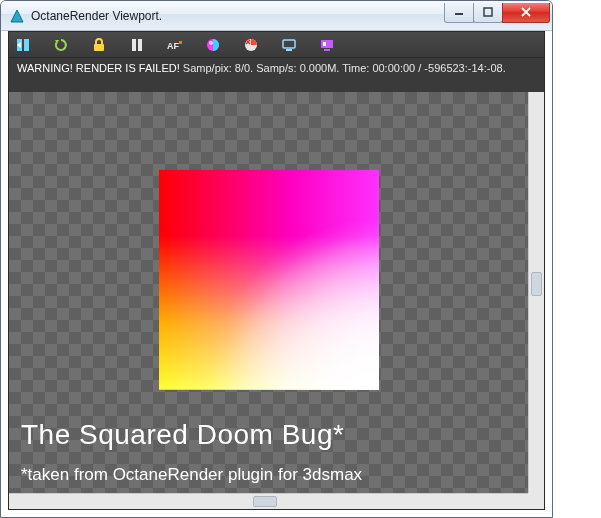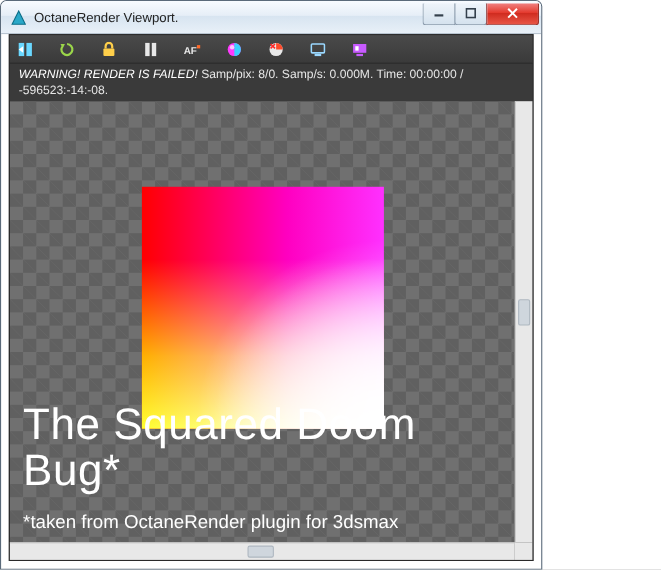--- a/index.html
+++ b/index.html
@@ -1,35 +1,35 @@
 <!DOCTYPE html>
 <html><head>
 <meta charset="utf-8">
 <style>
 * { margin: 0; padding: 0; box-sizing: border-box; }
 body { width: 601px; height: 518px; font-family: "Segoe UI", Tahoma, sans-serif; overflow: hidden; background: #fff; }
 
-.window { width: 493px; height: 518px; position: relative; border: 1px solid #5a6a7a; border-radius: 6px 6px 0 0; overflow: hidden; background: #fff; }
+.window { width: 553px; height: 518px; position: relative; border: 1px solid #5a6a7a; border-radius: 6px 6px 0 0; overflow: hidden; background: #fff; }
 
 .titlebar { height: 30px; background: linear-gradient(to bottom, #f7fbff 0%, #e6eef7 45%, #d7e4f0 46%, #e8f0f8 100%); display: flex; align-items: center; padding: 0 2px 0 8px; border-bottom: 1px solid #b8c4d0; }
 .app-icon { width: 16px; height: 16px; margin-right: 6px; display: inline-flex; align-items: center; justify-content: center; }
 .title-text { font-size: 12px; color: #222; flex: 1; }
 .win-controls { display: flex; height: 20px; margin-top: -6px; }
 .win-btn { width: 30px; height: 20px; border: 1px solid #8a9aab; border-top: none; margin-left: -1px; display: flex; align-items: center; justify-content: center; font-size: 10px; background: linear-gradient(to bottom, #eef4fa, #d5e2ee); border-radius: 0 0 3px 3px; }
 .win-btn.min { border-radius: 0 0 0 3px; }
 .win-btn.close { width: 48px; background: linear-gradient(to bottom, #f08080 0%, #e43a2e 45%, #cf2a1e 46%, #e85545 100%); border-color: #a03028; color: #fff; border-radius: 0 0 3px 0; }
 .win-btn svg { display: block; }
 
 .client { position: absolute; top: 30px; left: 7px; right: 7px; bottom: 7px; background: #3a3a3a; border: 1px solid #2a2a2a; }
 
 .toolbar { height: 26px; background: linear-gradient(to bottom, #4a4a4a, #3a3a3a); display: flex; align-items: center; padding: 0 6px; gap: 22px; border-bottom: 1px solid #2a2a2a; }
 .tb-btn { width: 16px; height: 16px; display: flex; align-items: center; justify-content: center; cursor: pointer; }
 
 .status { padding: 3px 8px 6px 8px; background: #3a3a3a; color: #e6e6e6; font-size: 11px; line-height: 14px; font-family: Tahoma, sans-serif; }
-.status .warn { color: #fff; font-style: italic; }
+.status .warn { color: #fff; }
 
 .viewport-wrap { position: absolute; top: 60px; left: 0; right: 16px; bottom: 16px; overflow: hidden; }
 .checker { position: absolute; inset: 0;
   background-color: #707070;
   background-image:
     linear-gradient(45deg, #606060 25%, transparent 25%, transparent 75%, #606060 75%),
     linear-gradient(45deg, #606060 25%, transparent 25%, transparent 75%, #606060 75%);
   background-size: 24px 24px;
   background-position: 0 0, 12px 12px;
 }
@@ -55,21 +55,21 @@
   mix-blend-mode: screen;
 }
 
 .scroll-v { position: absolute; top: 60px; right: 0; bottom: 16px; width: 16px; background: #e8e8e8; border-left: 1px solid #c8c8c8; }
 .scroll-v .thumb { position: absolute; left: 2px; right: 2px; top: 45%; height: 24px; background: #cfd6dd; border: 1px solid #aeb7c0; border-radius: 2px; }
 .scroll-h { position: absolute; left: 0; right: 16px; bottom: 0; height: 16px; background: #e8e8e8; border-top: 1px solid #c8c8c8; }
 .scroll-h .thumb { position: absolute; top: 2px; bottom: 2px; left: 47%; width: 24px; background: #cfd6dd; border: 1px solid #aeb7c0; border-radius: 2px; }
 .scroll-corner { position: absolute; right: 0; bottom: 0; width: 16px; height: 16px; background: #e8e8e8; }
 
 .overlay { position: absolute; left: 0; right: 0; bottom: 0; padding: 0 12px 8px 12px; color: #fff; pointer-events: none; }
-.overlay h1 { font-size: 40px; font-weight: 300; letter-spacing: 0.5px; line-height: 1.05; }
+.overlay h1 { font-size: 28px; font-weight: 300; letter-spacing: 0.5px; line-height: 1.05; }
 .overlay p { font-size: 17px; font-weight: 300; margin-top: 16px; }
 </style>
 </head>
 <body>
 
 <div class="window">
 
   <div class="titlebar">
     <span class="app-icon">
       <svg width="16" height="16" viewBox="0 0 16 16">

